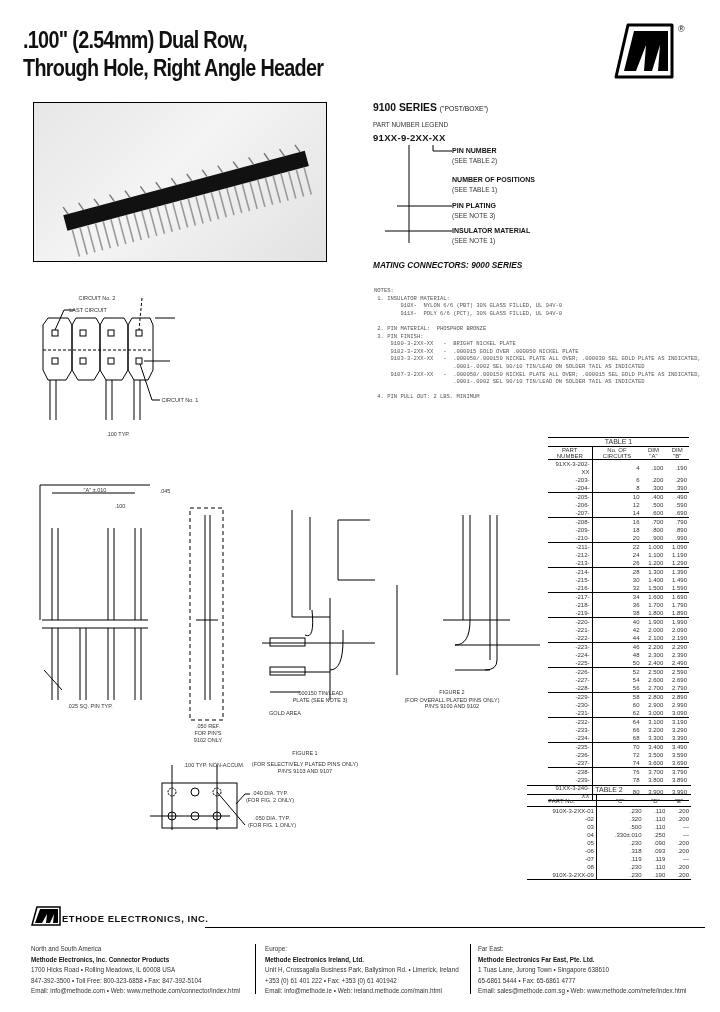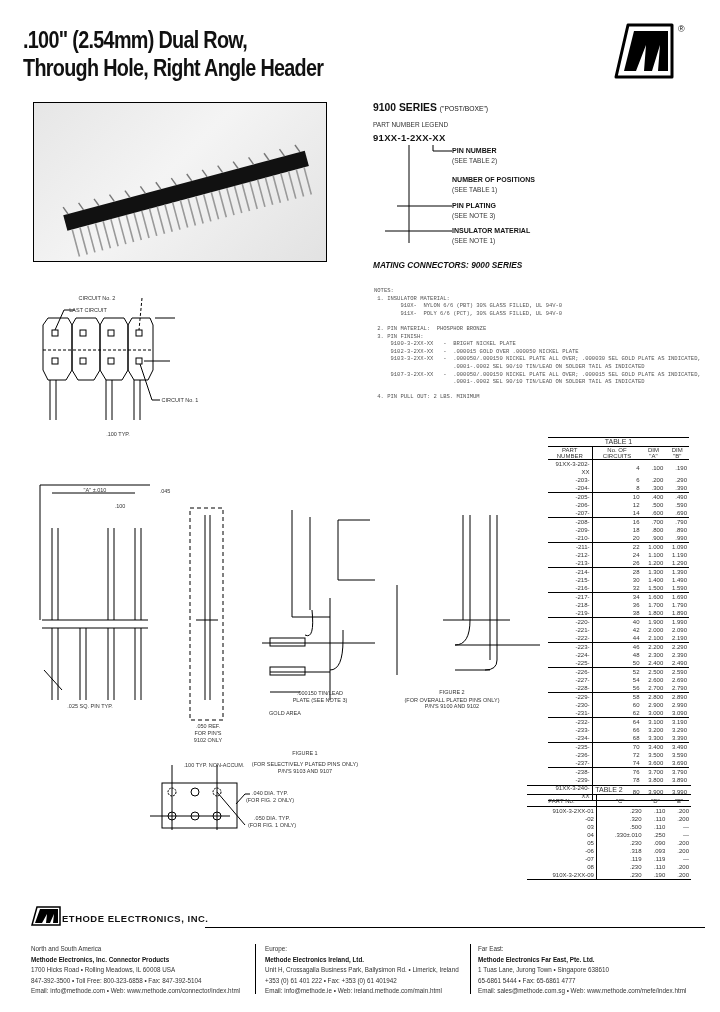--- a/index.html
+++ b/index.html
@@ -101,21 +101,21 @@
           <line x1="238" y1="80" x2="235" y2="72"></line>
           <line x1="254" y1="80" x2="251" y2="72"></line>
           <line x1="270" y1="80" x2="267" y2="72"></line>
       </g>
     </g>
   </svg>
 </div>
 
 <div class="abs series"><span>9100 SERIES</span> <small>("POST/BOXE")</small></div>
 <div class="abs legend-label">PART NUMBER LEGEND</div>
-<div class="abs legend-code">91XX-1-2XX-XX</div>
+<div class="abs legend-code">91XX-9-2XX-XX</div>
 <svg class="abs" style="left:373px;top:143px" width="80" height="100">
   <g stroke="#000" stroke-width="1" fill="none">
     <path d="M60 2 V8 H79"></path>
       <path d="M36 2 V105"></path>
     <line x1="24" y1="63" x2="79" y2="63"></line>
       <line x1="12" y1="88" x2="79" y2="88"></line>
   </g>
 </svg>
 <div class="abs leg-item" style="top:146px">
     <div>PIN NUMBER</div>

